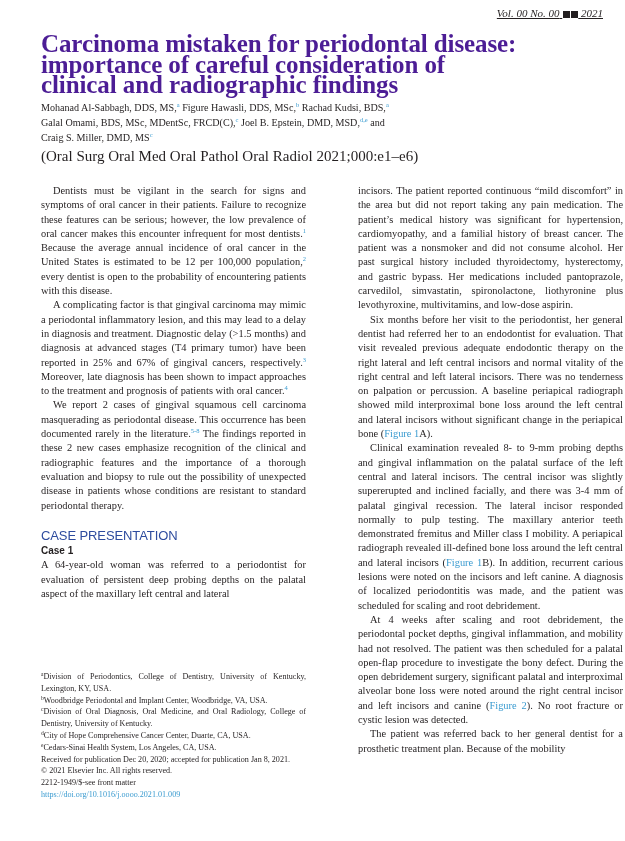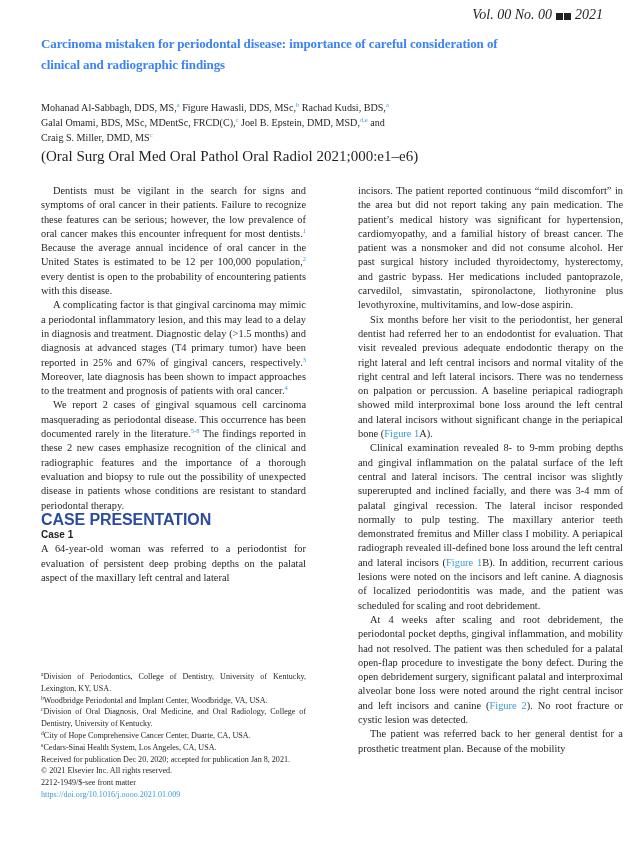--- a/index.html
+++ b/index.html
@@ -1,31 +1,31 @@
 <!DOCTYPE html>
 <html><head>
 <meta charset="utf-8">
 <style>
   html, body { margin: 0; padding: 0; background: #ffffff; }
   body { width: 625px; height: 841px; position: relative; overflow: hidden;
          font-family: "Liberation Serif", "DejaVu Serif", serif; color: #231f20; }
-  .header-right { position: absolute; top: 7px; right: 22px; font-style: italic; font-size: 14px; color: #231f20; }
+  .header-right { position: absolute; top: 7px; right: 22px; font-style: italic; font-size: 11px; color: #231f20; text-decoration: underline; }
   .header-right .sq { display:inline-block; width:7px; height:7px; background:#231f20; margin:0 0.5px; vertical-align: -0.5px; }
-  .title { position: absolute; left: 41px; top: 34px; width: 480px; color: #3b82f6; font-weight: bold;
-           font-size: 13px; line-height: 20.5px; letter-spacing: -0.1px; }
+  .title { position: absolute; left: 41px; top: 34px; width: 480px; color: #4c1d95; font-weight: bold;
+           font-size: 25px; line-height: 20.5px; letter-spacing: -0.1px; }
   .authors { position: absolute; left: 41px; top: 101px; width: 470px; font-size: 10.1px; line-height: 14.8px; color: #231f20; }
   .citation { position: absolute; left: 41px; top: 148px; font-size: 15px; color: #231f20; }
   sup, .sup { font-size: 6.5px; color: #3a9bd0; vertical-align: 4px; line-height: 0; }
   .col { position: absolute; width: 265px; font-size: 10.4px; line-height: 14.3px; text-align: justify; color: #231f20; }
   .col.left { left: 41px; top: 184px; }
   .col.right { left: 334px; top: 184px; margin-left: 24px; }
   .col p { margin: 0; text-indent: 12px; }
   .col p.noindent { text-indent: 0; }
-  .section-heading { font-family: "Liberation Sans", "DejaVu Sans", sans-serif; color: #2d4b9e; font-weight: bold;
-                     font-size: 16px; letter-spacing: -0.1px; }
+  .section-heading { font-family: "Liberation Sans", "DejaVu Sans", sans-serif; color: #2d4b9e; font-weight: normal;
+                     font-size: 13px; margin-top: 16px; letter-spacing: -0.1px; }
   .sub-heading { font-family: "Liberation Sans", "DejaVu Sans", sans-serif; font-weight: bold; font-size: 10px; margin-top: 1px; }
   .link { color: #3a9bd0; }
   .footnotes { position: absolute; left: 41px; top: 671px; width: 265px; font-size: 8.1px; line-height: 11.8px; text-align: justify; color: #231f20; }
   .footnotes div { margin: 0; }
   .footnotes .fsup { font-size: 5.5px; vertical-align: 3px; line-height: 0; color:#231f20; }
   .doi { color: #3a9bd0; }
 </style>
 </head>
 <body>
 

